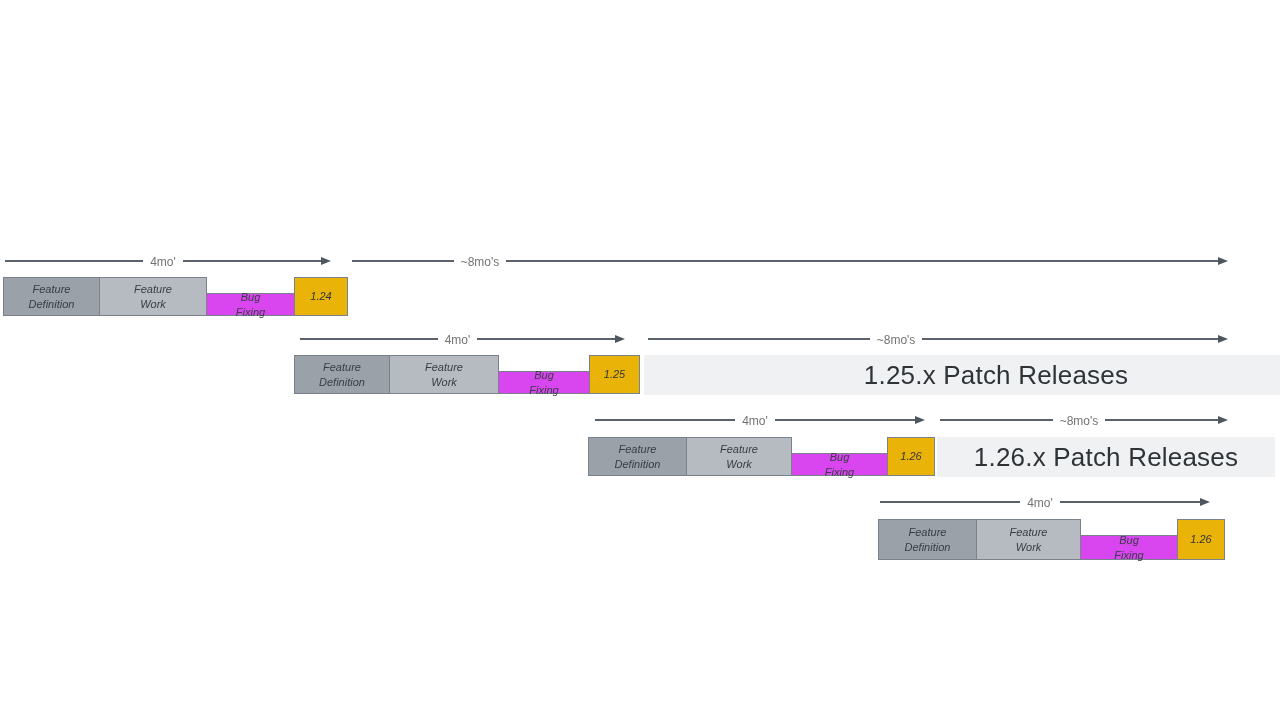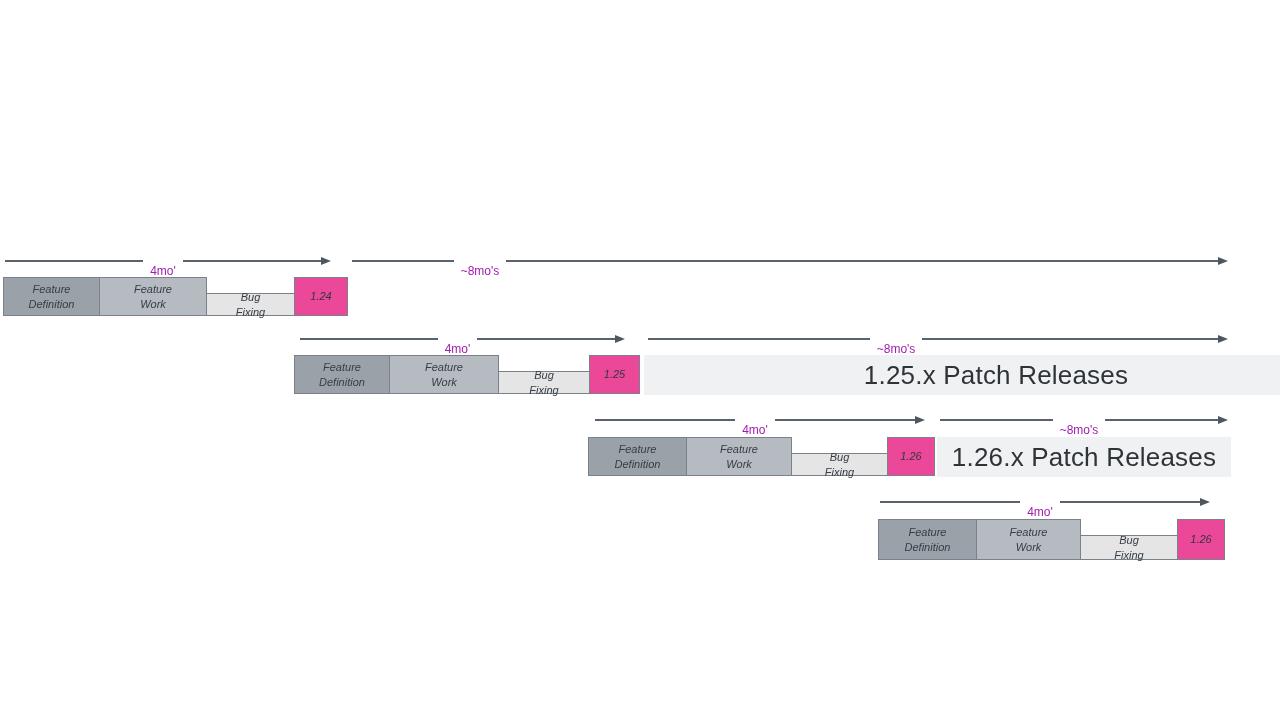--- a/index.html
+++ b/index.html
@@ -7,32 +7,32 @@
   .canvas{position:relative;width:1280px;height:719px;background:#ffffff;overflow:hidden;}
 
   
   .phase-row{position:absolute;display:flex;height:39px;font-style:italic;}
   .pbox{box-sizing:border-box;border:1px solid #79818a;display:flex;flex-direction:column;
         align-items:center;justify-content:center;text-align:center;
         font-size:11px;color:#373d44;line-height:1.3;}
   .pbox + .pbox{margin-left:-1px;}
   .fd{background:#9aa1a8;}
   .fw{background:#b6bbc1;}
-  .bf{background:#e5e5e5;margin-top:16px;}
-  .ver{background:#ec4899;font-size:11px;color:#32373d;}
+  .bf{background:#d946ef;margin-top:16px;}
+  .ver{background:#eab308;font-size:11px;color:#32373d;}
 
   
   .patch-bar{position:absolute;height:40px;background:#eff1f3;display:flex;
              align-items:center;justify-content:center;
              font-size:26px;color:#2e3338;letter-spacing:0.2px;white-space:nowrap;}
 
   
   .arrow{position:absolute;height:16px;display:flex;align-items:center;}
   .arrow .line{display:block;height:0;border-top:2px solid #5a636c;}
-  .arrow .albl{position:relative;top:10px;padding:0 7px;font-size:12px;color:#a21caf;white-space:nowrap;}
+  .arrow .albl{position:relative;top:1px;padding:0 7px;font-size:12px;color:#737373;white-space:nowrap;}
   .arrow .ahead{display:block;width:0;height:0;border-left:10px solid #4e575f;
                 border-top:4px solid transparent;border-bottom:4px solid transparent;}
 </style>
 </head>
 <body>
 
 <div class="canvas">
 
   <div class="arrow" style="left:5px;top:253px;width:326px;">
     <i class="line" style="flex-grow:1"></i>
@@ -119,21 +119,21 @@
       <span>Work</span>
     </div>
     <div class="pbox bf" style="width:97px;">
       <span>Bug</span>
       <span>Fixing</span>
     </div>
     <div class="pbox ver" style="width:48px;">
       <span>1.26</span>
     </div>
   </div>
-  <div class="patch-bar" style="left:937px;top:437px;width:294px;">
+  <div class="patch-bar" style="left:937px;top:437px;width:338px;">
     <span>1.26.x Patch Releases</span>
   </div>
 
   <div class="arrow" style="left:880px;top:494px;width:330px;">
     <i class="line" style="flex-grow:1"></i>
     <span class="albl">4mo'</span>
     <i class="line" style="flex-grow:1"></i>
     <i class="ahead"></i>
   </div>
   <div class="phase-row" style="left:878px;top:519px;height:41px;">

